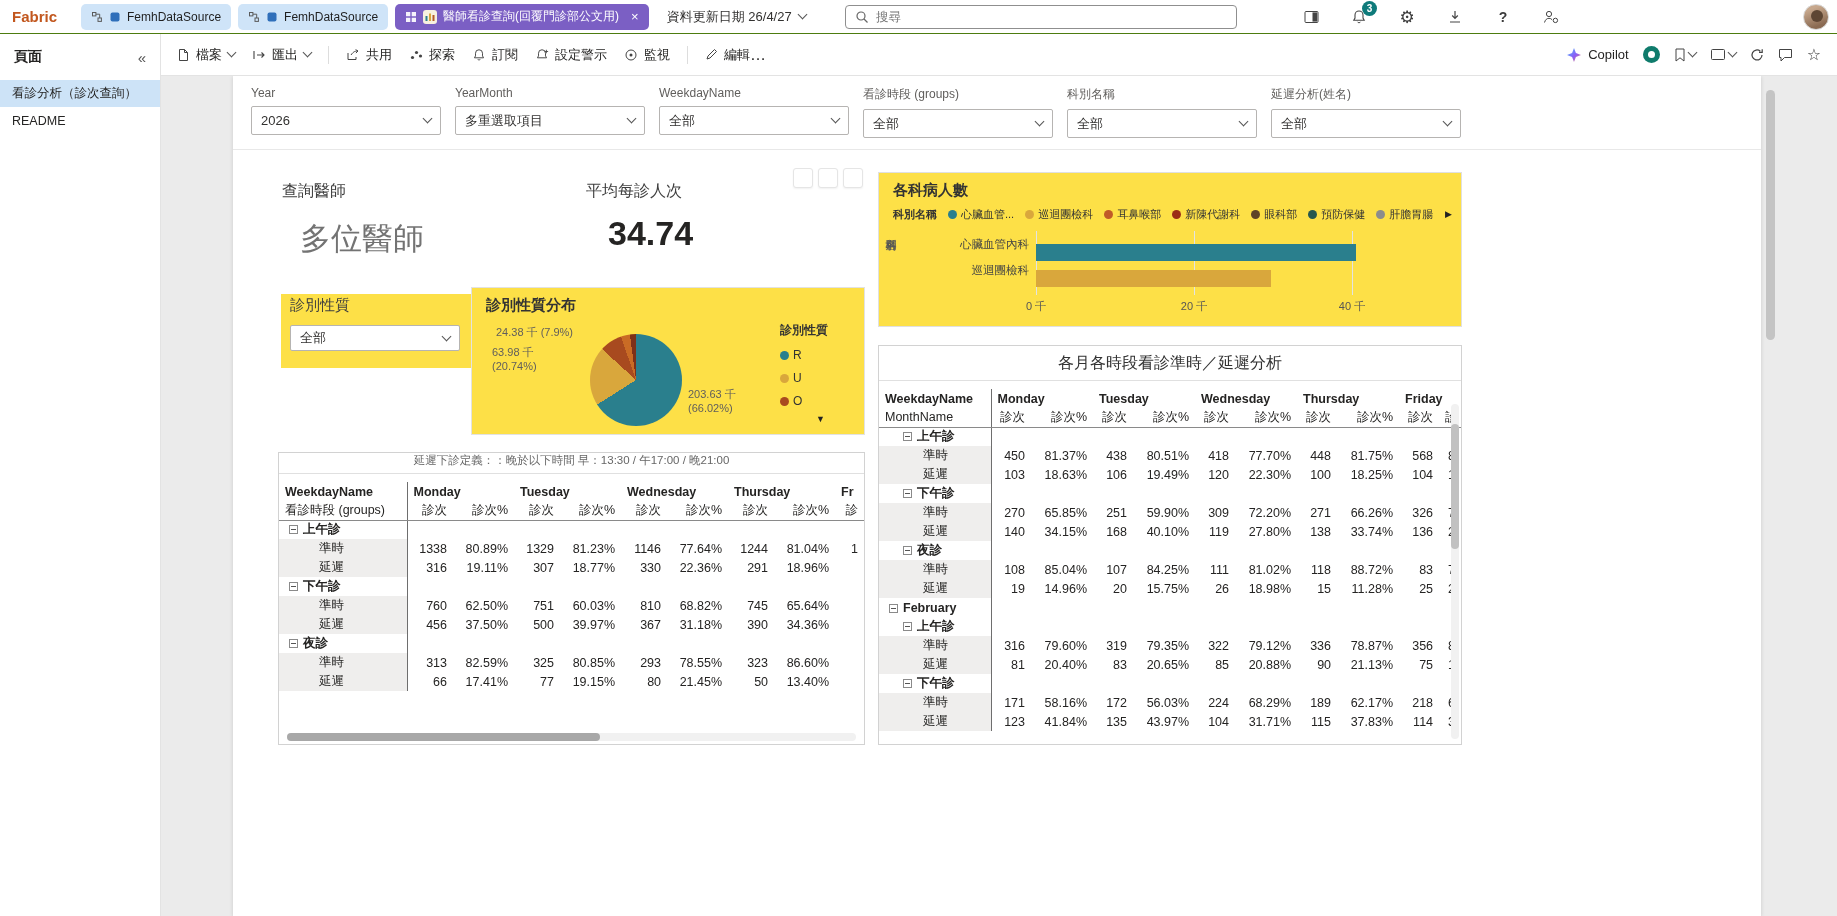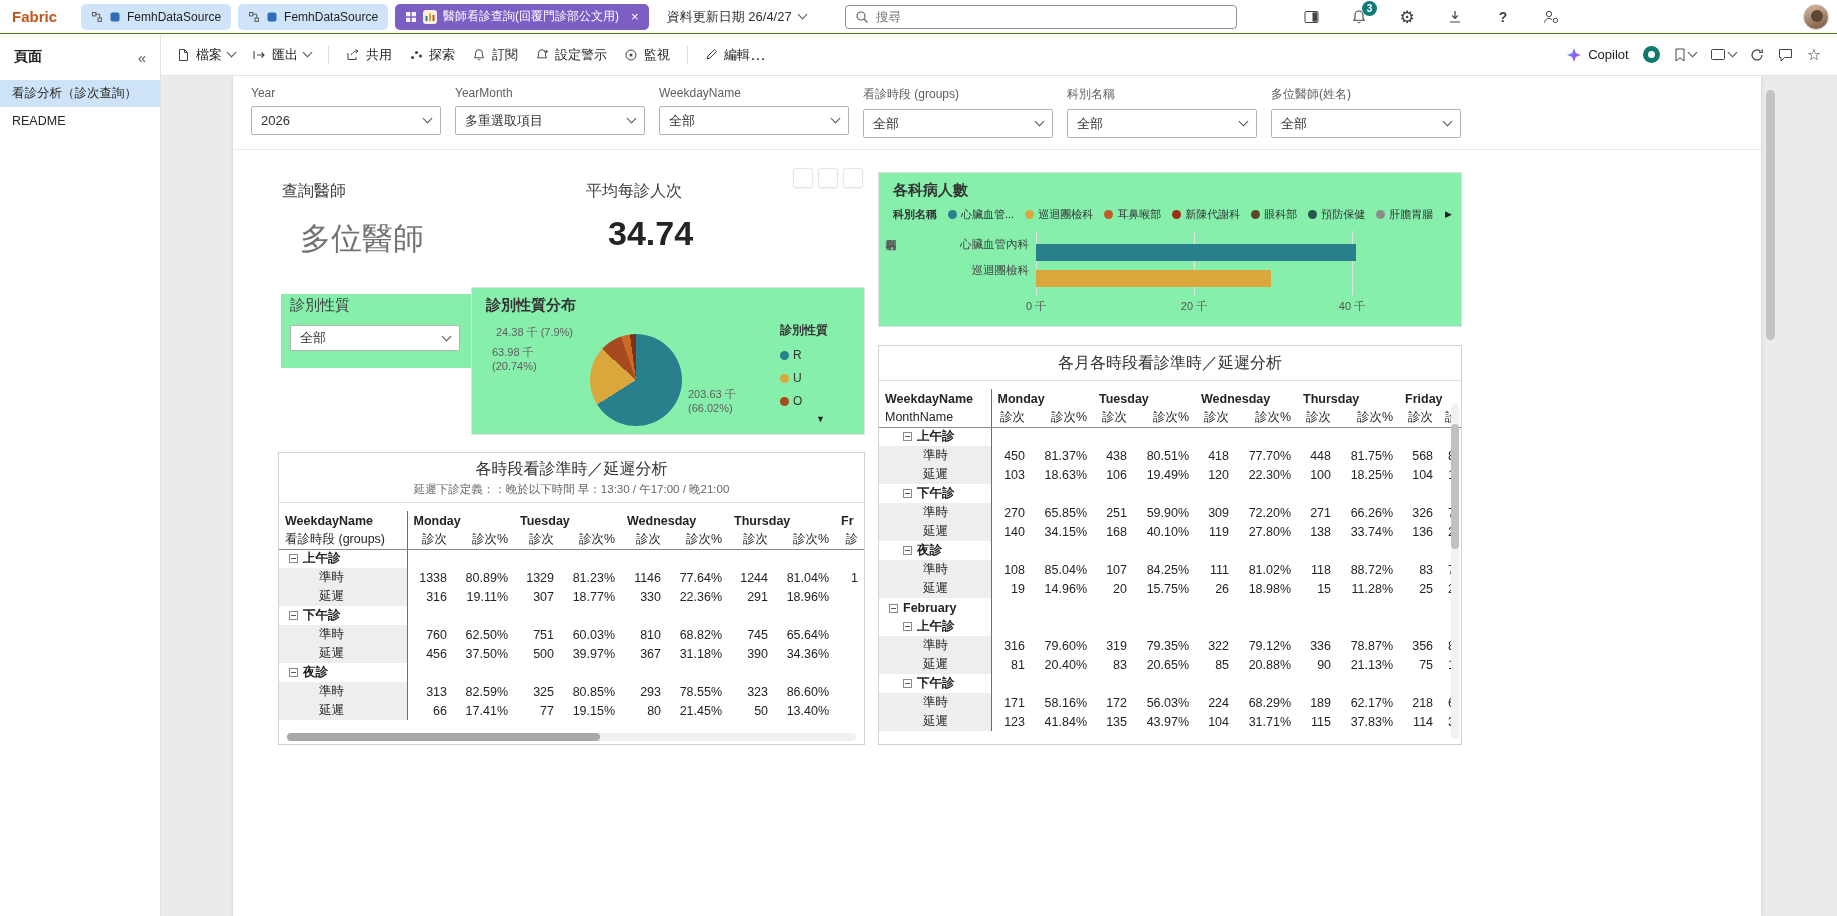--- a/index.html
+++ b/index.html
@@ -70,21 +70,21 @@
 .kpi{position:absolute}
 .kpi .k-title{font-size:16px;color:#3f3f3f}
 .kpi-doctor{left:37px;top:100px;width:300px;height:110px;padding:5px 12px}
 .kpi-doctor .k-value{font-size:31px;color:#737373;margin:16px 0 0 18px}
 .kpi-avg{left:347px;top:100px;width:285px;height:110px;padding:5px 6px}
 .kpi-avg .k-value{font-size:34px;font-weight:700;color:#252423;margin:12px 0 0 22px}
 .mini-tiles{position:absolute;left:560px;top:92px;display:flex;gap:5px}
 .mini-tiles div{width:20px;height:20px;background:#fff;border:1px solid #e5e5e5;border-radius:3px;
   box-shadow:0 1px 2px rgba(0,0,0,.06);cursor:pointer}
 
-.visual{position:absolute;background:#86efac;border:1px solid #e0e0e0}
+.visual{position:absolute;background:#fde047;border:1px solid #e0e0e0}
 .v-title{position:absolute;left:14px;top:8px;font-size:15px;font-weight:700;color:#333}
 
 .visual-bar{left:645px;top:96px;width:584px;height:155px}
 .bar-legend{position:absolute;left:14px;top:34px;right:28px;display:flex;align-items:center;gap:11px;
   font-size:11px;color:#333;overflow:hidden;white-space:nowrap}
 .bar-legend .lt{font-weight:700}
 .lg-item{display:flex;align-items:center;gap:4px;cursor:pointer}
 .dot{width:9px;height:9px;border-radius:50%;flex:0 0 auto}
 .lg-arrow{position:absolute;right:9px;top:36px;font-size:9px;color:#222;cursor:pointer}
 .ylab{position:absolute;left:4px;top:58px;height:64px;display:flex;align-items:center;
@@ -404,21 +404,21 @@
     </div>
             </div>
             <div class="filter-card">
               <div class="f-label">科別名稱</div>
     <div class="f-dd">
       <span>全部</span>
       <span class="chev"></span>
     </div>
             </div>
             <div class="filter-card">
-              <div class="f-label">多位醫師(姓名)</div>
+              <div class="f-label">延遲分析(姓名)</div>
     <div class="f-dd">
       <span>全部</span>
       <span class="chev"></span>
     </div>
             </div>
           </div>
 
         <section class="kpi kpi-doctor">
           <div class="k-title">查詢醫師</div>
           <div class="k-value">多位醫師</div>
@@ -516,21 +516,20 @@
                 <div class="lg-item">
                   <span class="dot" style="background:#a84a1f"></span>
     <span>O</span>
                 </div>
               </div>
           </div>
           <span class="pie-more">▼</span>
         </section>
 
         <section class="tbl tbl-left">
-          <div class="tbl-title">各時段看診準時／延遲分析</div>
           <div class="tbl-sub">延遲下診定義：：晚於以下時間 早：13:30 / 午17:00 / 晚21:00</div>
           <table class="matrix" id="left-matrix">
               <colgroup>
                 <col style="width:128px">
                 <col style="width:46px">
                 <col style="width:61px">
                 <col style="width:46px">
                 <col style="width:61px">
                 <col style="width:46px">
                 <col style="width:61px">

